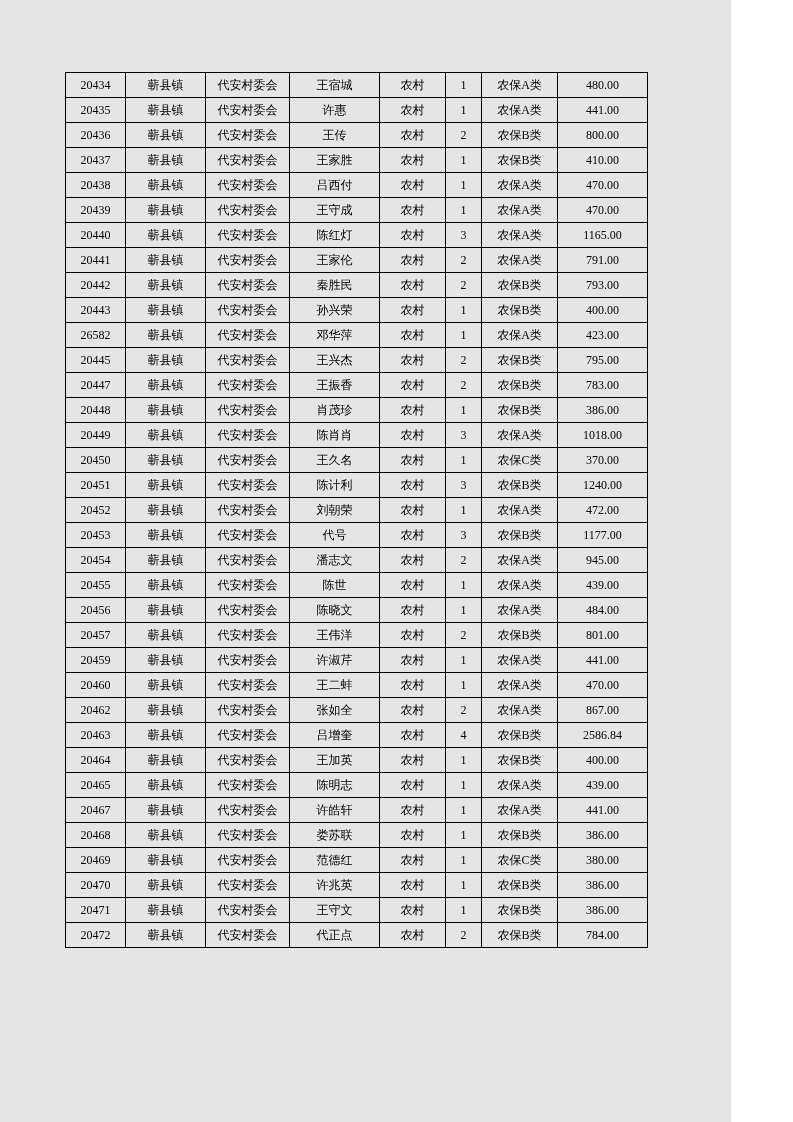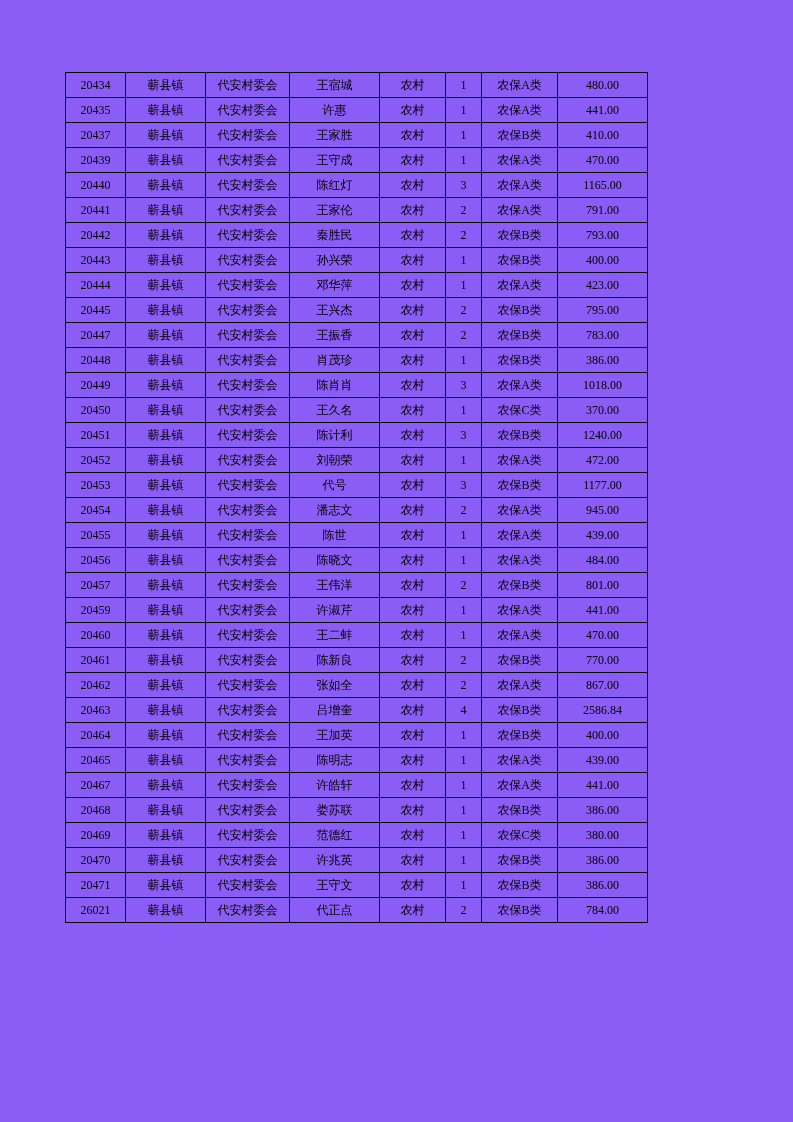--- a/index.html
+++ b/index.html
@@ -8,23 +8,23 @@
   }
   body {
     width: 793px;
     height: 1122px;
     background: #ffffff;
     font-family: "Liberation Serif", "DejaVu Serif", serif;
     color: #000000;
   }
   .page {
     position: relative;
-    width: 793px;
+    width: 731px;
     height: 1122px;
-    background: #8b5cf6;
+    background: #e5e5e5;
     overflow: hidden;
   }
   table.grid {
     position: absolute;
     left: 65px;
     top: 72px;
     border-collapse: collapse;
     table-layout: fixed;
   }
   table.grid td {
@@ -77,30 +77,50 @@
     <td>20435</td>
     <td>蕲县镇</td>
     <td>代安村委会</td>
     <td>许惠</td>
     <td>农村</td>
     <td>1</td>
     <td>农保A类</td>
     <td>441.00</td>
   </tr>
         <tr>
+    <td>20436</td>
+    <td>蕲县镇</td>
+    <td>代安村委会</td>
+    <td>王传</td>
+    <td>农村</td>
+    <td>2</td>
+    <td>农保B类</td>
+    <td>800.00</td>
+  </tr>
+        <tr>
     <td>20437</td>
     <td>蕲县镇</td>
     <td>代安村委会</td>
     <td>王家胜</td>
     <td>农村</td>
     <td>1</td>
     <td>农保B类</td>
     <td>410.00</td>
   </tr>
         <tr>
+    <td>20438</td>
+    <td>蕲县镇</td>
+    <td>代安村委会</td>
+    <td>吕西付</td>
+    <td>农村</td>
+    <td>1</td>
+    <td>农保A类</td>
+    <td>470.00</td>
+  </tr>
+        <tr>
     <td>20439</td>
     <td>蕲县镇</td>
     <td>代安村委会</td>
     <td>王守成</td>
     <td>农村</td>
     <td>1</td>
     <td>农保A类</td>
     <td>470.00</td>
   </tr>
         <tr>
@@ -137,21 +157,21 @@
     <td>20443</td>
     <td>蕲县镇</td>
     <td>代安村委会</td>
     <td>孙兴荣</td>
     <td>农村</td>
     <td>1</td>
     <td>农保B类</td>
     <td>400.00</td>
   </tr>
         <tr>
-    <td>20444</td>
+    <td>26582</td>
     <td>蕲县镇</td>
     <td>代安村委会</td>
     <td>邓华萍</td>
     <td>农村</td>
     <td>1</td>
     <td>农保A类</td>
     <td>423.00</td>
   </tr>
         <tr>
     <td>20445</td>
@@ -287,30 +307,20 @@
     <td>20460</td>
     <td>蕲县镇</td>
     <td>代安村委会</td>
     <td>王二蚌</td>
     <td>农村</td>
     <td>1</td>
     <td>农保A类</td>
     <td>470.00</td>
   </tr>
         <tr>
-    <td>20461</td>
-    <td>蕲县镇</td>
-    <td>代安村委会</td>
-    <td>陈新良</td>
-    <td>农村</td>
-    <td>2</td>
-    <td>农保B类</td>
-    <td>770.00</td>
-  </tr>
-        <tr>
     <td>20462</td>
     <td>蕲县镇</td>
     <td>代安村委会</td>
     <td>张如全</td>
     <td>农村</td>
     <td>2</td>
     <td>农保A类</td>
     <td>867.00</td>
   </tr>
         <tr>
@@ -387,21 +397,21 @@
     <td>20471</td>
     <td>蕲县镇</td>
     <td>代安村委会</td>
     <td>王守文</td>
     <td>农村</td>
     <td>1</td>
     <td>农保B类</td>
     <td>386.00</td>
   </tr>
         <tr>
-    <td>26021</td>
+    <td>20472</td>
     <td>蕲县镇</td>
     <td>代安村委会</td>
     <td>代正点</td>
     <td>农村</td>
     <td>2</td>
     <td>农保B类</td>
     <td>784.00</td>
   </tr>
       </tbody>
   </table>

